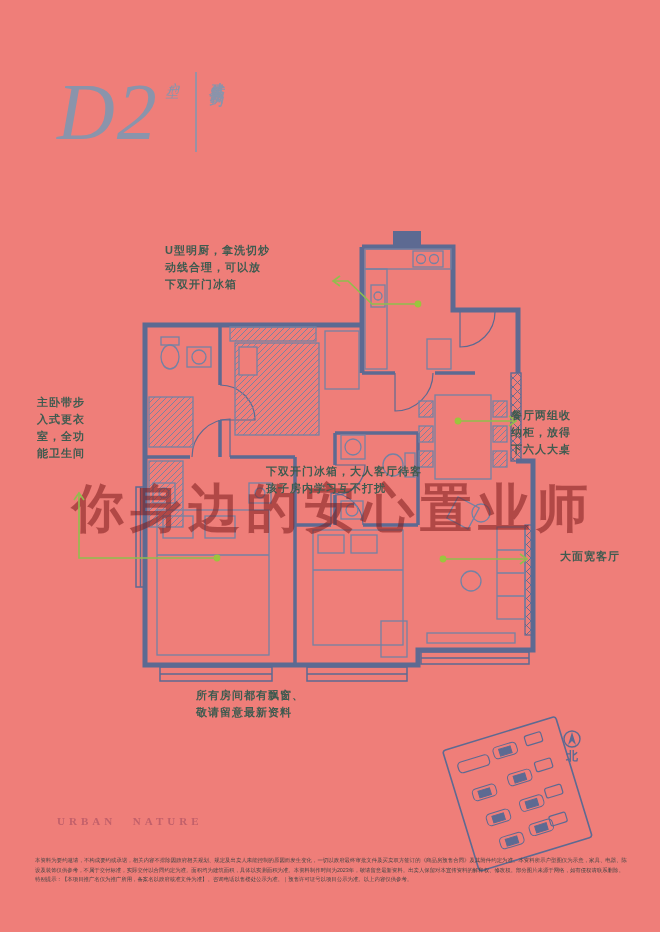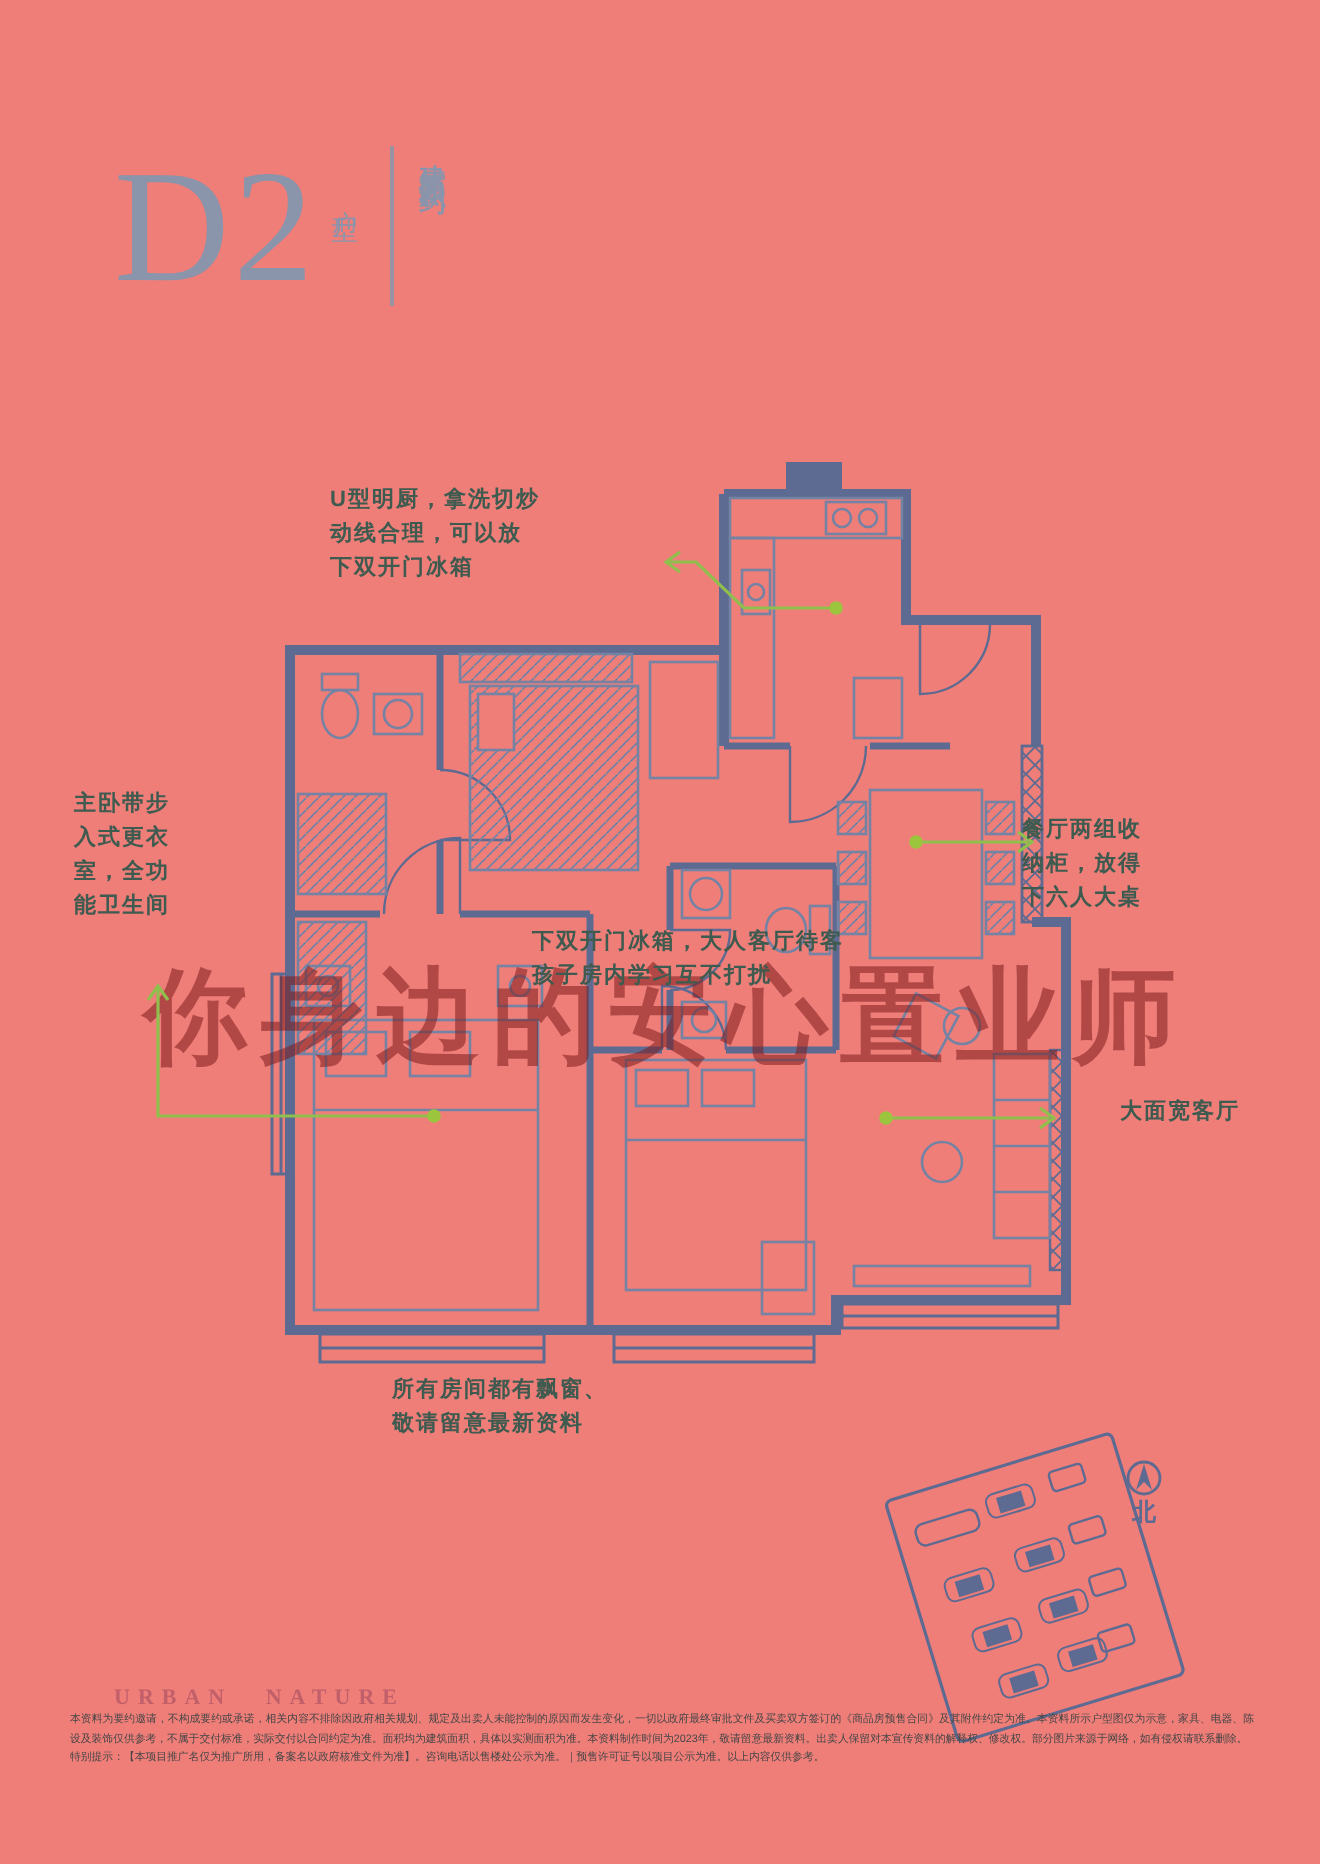--- a/index.html
+++ b/index.html
@@ -44,21 +44,21 @@
   .disclaimer{
     font-size:5.4px;line-height:1.8;color:#464646;width:592px;
     text-align:justify;white-space:pre-line;
   }
   svg{display:block;}
 </style>
 </head>
 <body>
 
 <div class="abs" style="left:57px;top:72px;">
-  <div style="display:flex;align-items:center;">
+  <div style="display:flex;align-items:flex-start;font-style:italic;">
     <div class="plan-code">D2</div>
     <div class="plan-code-suffix" style="margin-left:4px;margin-bottom:4px;height:34px;">户型</div>
     <div class="header-divider" style="margin:0 10px 2px 14px;"></div>
     <div class="area-label" style="height:82px;margin-bottom:2px;">建筑面积约</div>
   </div>
 </div>
 
 <svg class="abs" style="left:135px;top:225px;" width="405" height="470" viewBox="0 0 405 470">
   <defs>
     <pattern id="xh" width="9" height="9" patternUnits="userSpaceOnUse">
@@ -248,15 +248,15 @@
 能卫生间</div>
 <div class="abs anno" style="left:511px;top:390px;margin-top:17px;">餐厅两组收
 纳柜，放得
 下六人大桌</div>
 <div class="abs anno" style="left:266px;top:463px;">下双开门冰箱，大人客厅待客
 孩子房内学习互不打扰</div>
 <div class="abs anno" style="left:560px;top:548px;">大面宽客厅</div>
 <div class="abs anno" style="left:196px;top:687px;">所有房间都有飘窗、
 敬请留意最新资料</div>
 
-<div class="abs brand" style="left:57px;top:815px;margin-top:28px;">URBAN NATURE</div>
+<div class="abs brand" style="left:57px;top:815px;">URBAN NATURE</div>
 <div class="abs disclaimer" style="left:35px;top:856px;">本资料为要约邀请，不构成要约或承诺，相关内容不排除因政府相关规划、规定及出卖人未能控制的原因而发生变化，一切以政府最终审批文件及买卖双方签订的《商品房预售合同》及其附件约定为准。本资料所示户型图仅为示意，家具、电器、陈设及装饰仅供参考，不属于交付标准，实际交付以合同约定为准。面积均为建筑面积，具体以实测面积为准。本资料制作时间为2023年，敬请留意最新资料。出卖人保留对本宣传资料的解释权、修改权。部分图片来源于网络，如有侵权请联系删除。
 特别提示：【本项目推广名仅为推广所用，备案名以政府核准文件为准】。咨询电话以售楼处公示为准。｜预售许可证号以项目公示为准。以上内容仅供参考。</div>
 
 </body></html>

